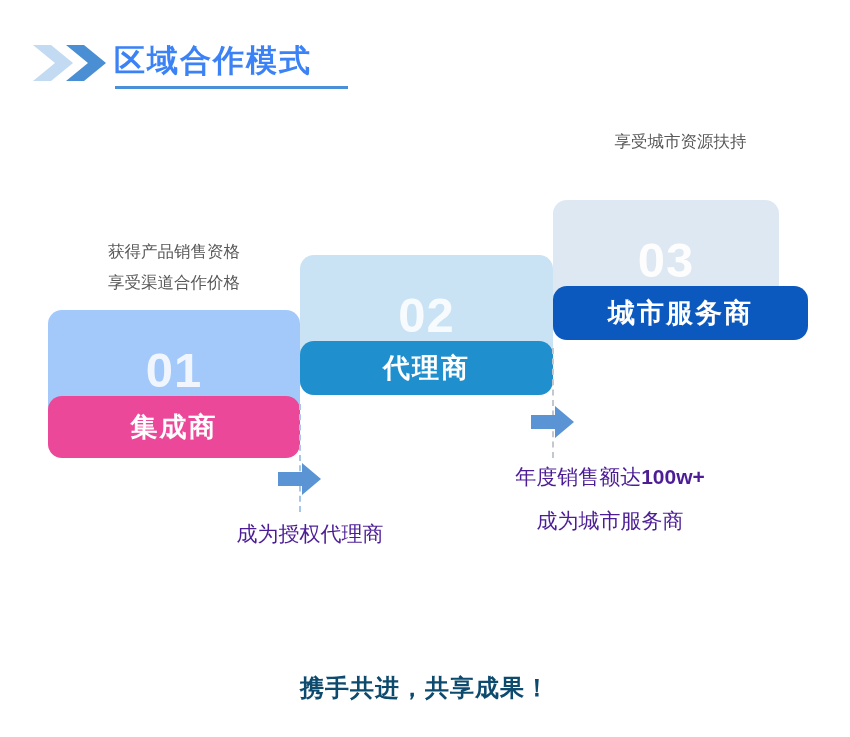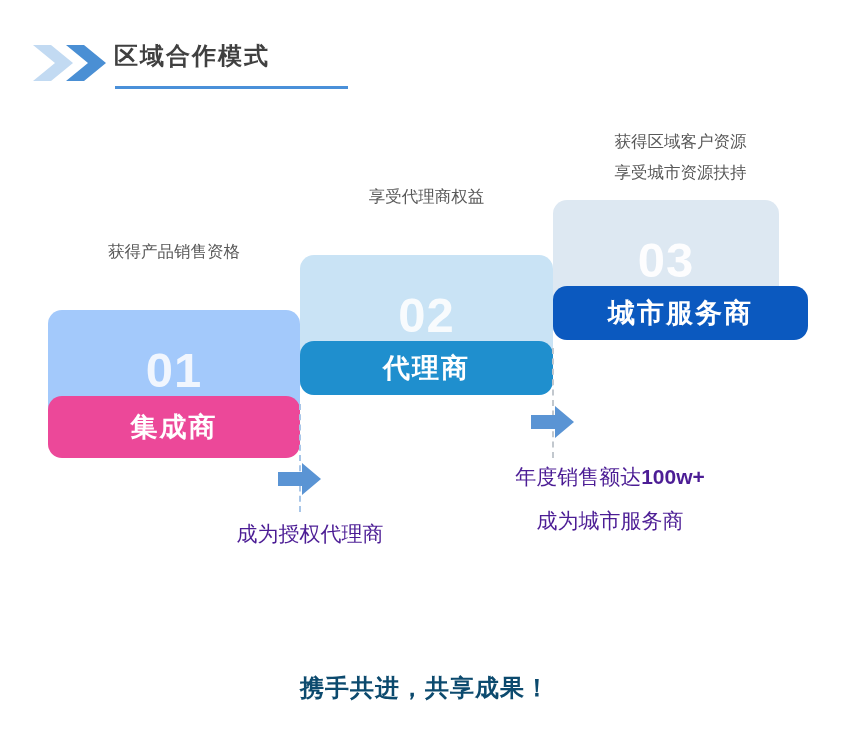--- a/index.html
+++ b/index.html
@@ -22,23 +22,23 @@
     width: 850px; height: 110px;
   }
   #chevrons {
     position: absolute;
     left: 33px; top: 43px;
     width: 76px; height: 40px;
   }
   #title-text {
     position: absolute;
     left: 114px; top: 40px;
-    font-size: 24px;
-    font-weight: bold;
-    color: #404040;
+    font-size: 31px;
+    font-weight: bold;
+    color: #3b82f6;
     letter-spacing: 2px;
     white-space: nowrap;
   }
   #title-rule {
     position: absolute;
     left: 115px; top: 86px;
     width: 233px; height: 3px;
     background: #4a90d9;
   }
 
@@ -140,38 +140,37 @@
       <polygon points="33,2 51,2 73,20 51,38 33,38 55,20" fill="#4a8fd4"></polygon>
     </svg>
   </div>
 
   <div id="title-text">区域合作模式</div>
   <div id="title-rule"></div>
 </div>
 
 <div class="step-caption" style="left:48px; top:236px; width:252px;">
   <div>获得产品销售资格</div>
+  <div>享受渠道合作价格</div>
 </div>
 
 <div class="card" id="card-01">
   <div class="card-num" id="card-01-num">01</div>
 </div>
 <div class="card-bar" id="card-01-bar">集成商</div>
 
 <div class="step-caption" style="left:300px; top:181px; width:253px;">
-  <div>享受代理商权益</div>
 </div>
 
 <div class="card" id="card-02">
   <div class="card-num" id="card-02-num">02</div>
 </div>
 <div class="card-bar" id="card-02-bar">代理商</div>
 
 <div class="step-caption" style="left:553px; top:126px; width:255px;">
-  <div>获得区域客户资源</div>
   <div>享受城市资源扶持</div>
 </div>
 
 <div class="card" id="card-03">
   <div class="card-num" id="card-03-num">03</div>
 </div>
 <div class="card-bar" id="card-03-bar">城市服务商</div>
 
 <div class="dash-line" id="dash-1"></div>
 <div class="dash-line" id="dash-2"></div>

